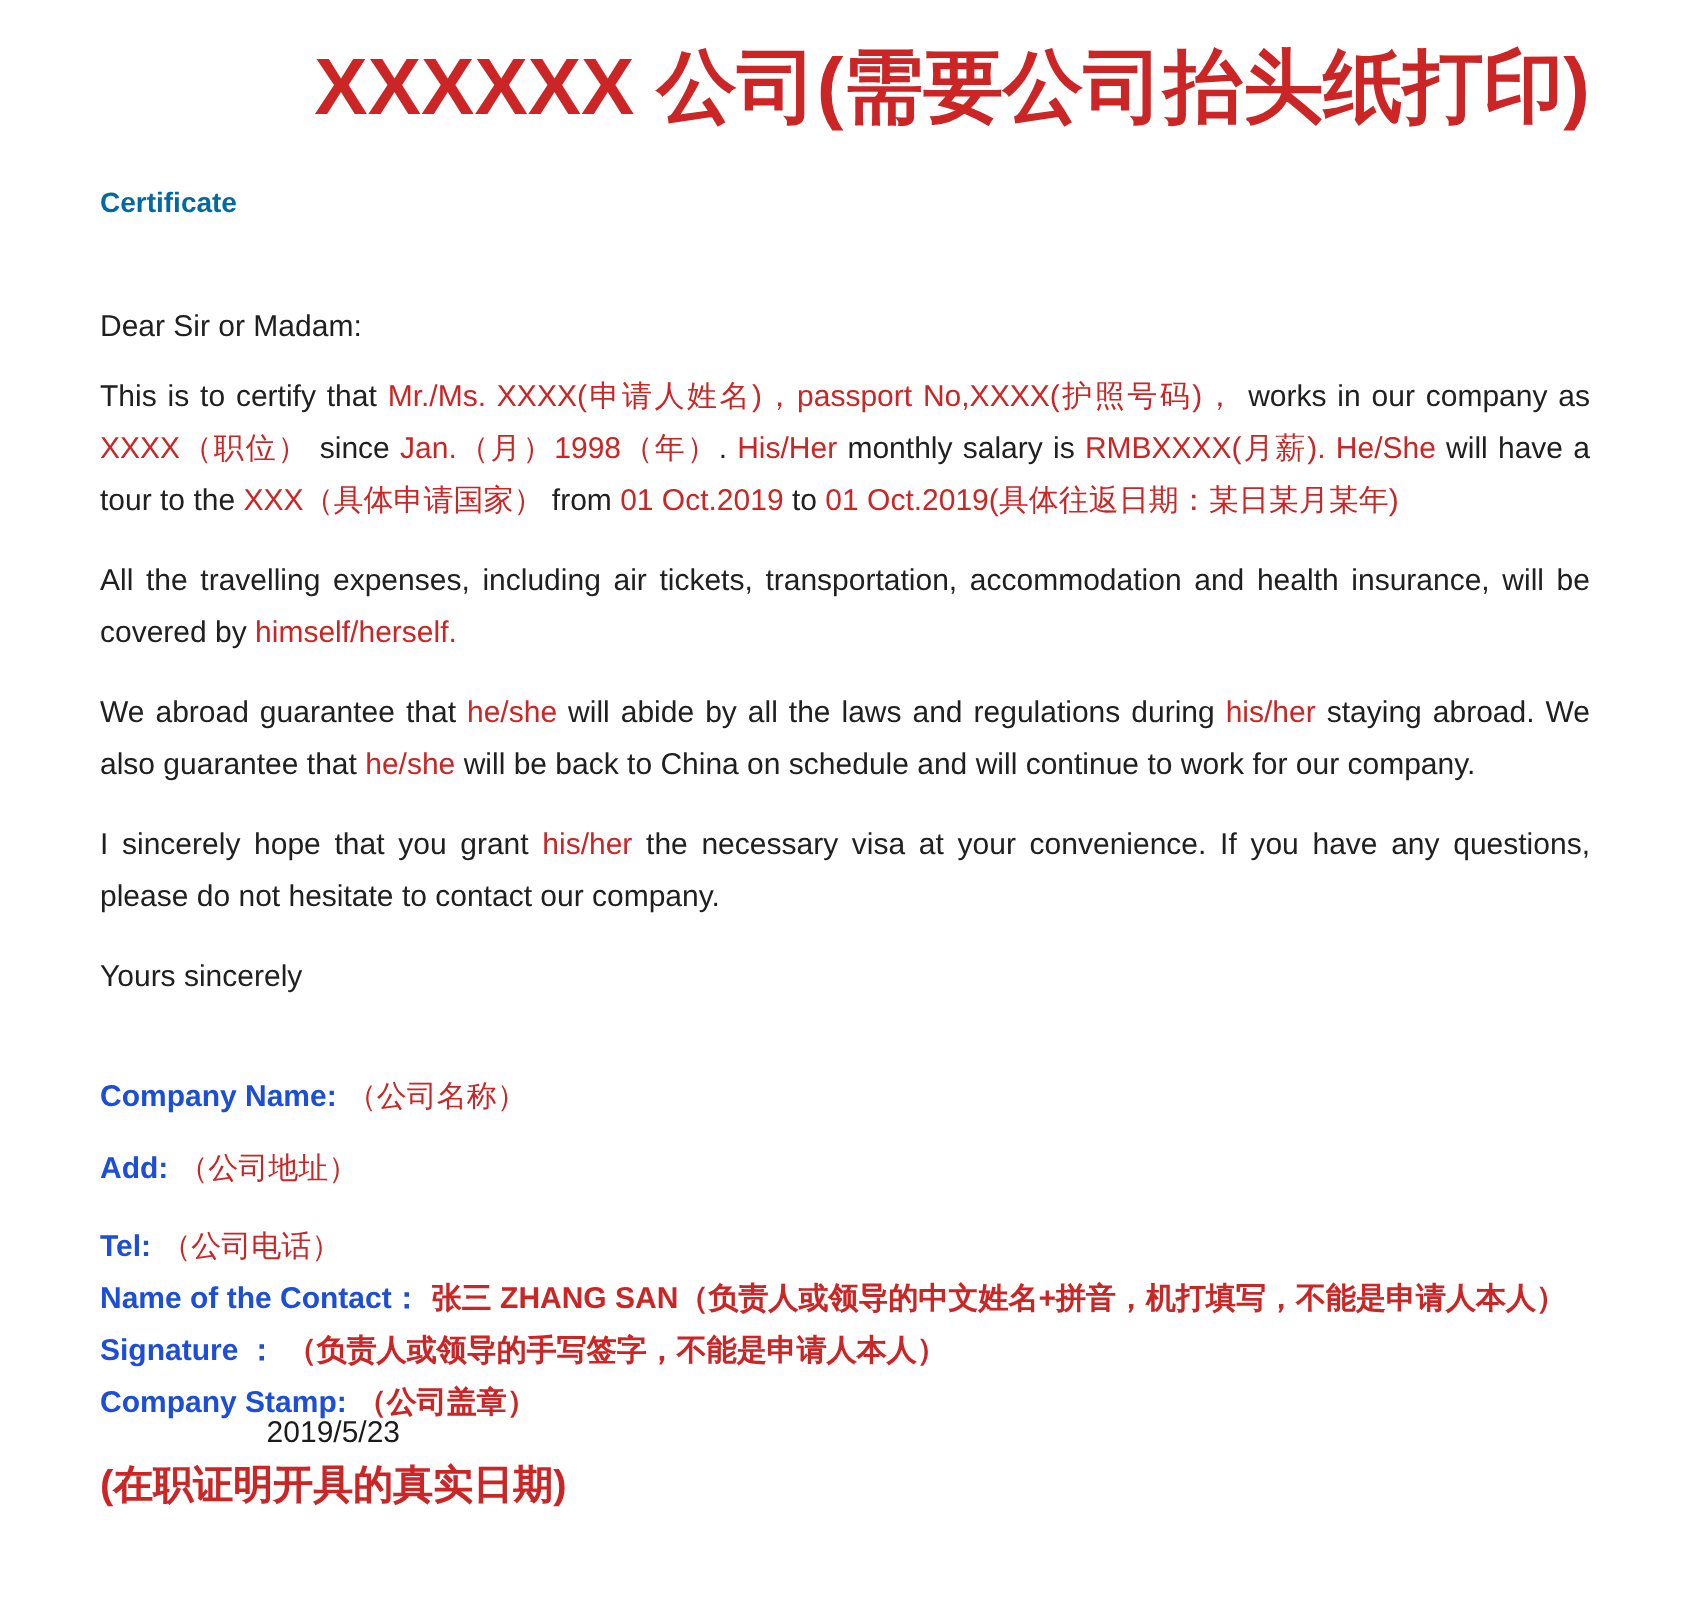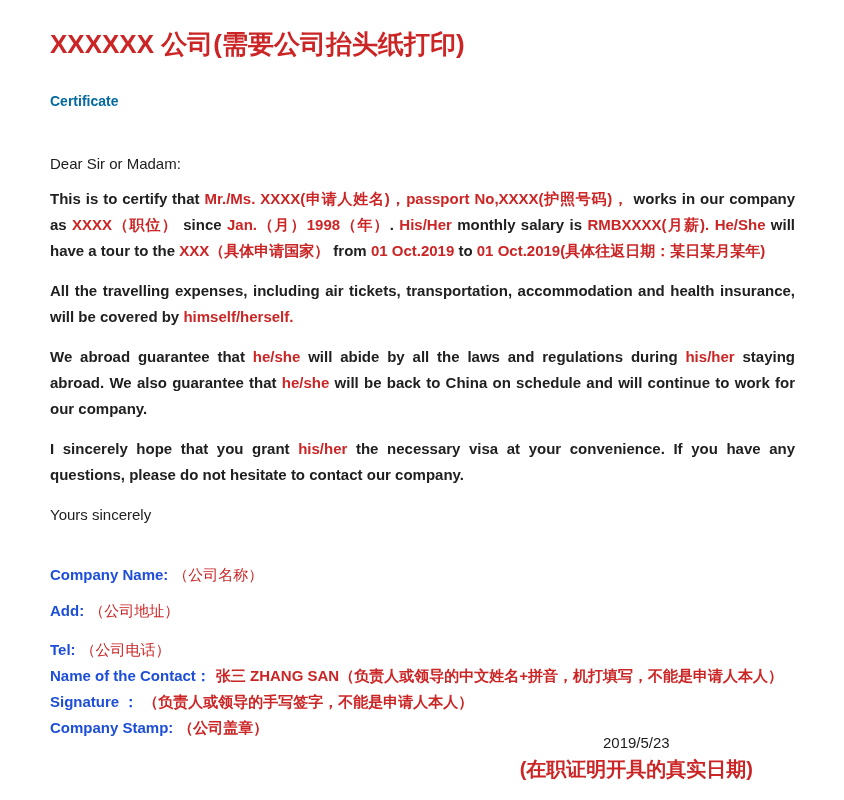--- a/index.html
+++ b/index.html
@@ -8,45 +8,44 @@
   }
   html,body{margin:0;padding:0;background:#ffffff;}
   body{
     width:844px;height:800px;overflow:hidden;
     font-family:"Liberation Sans","DejaVu Sans",sans-serif;
     color:var(--ink);
     -webkit-font-smoothing:antialiased;
   }
   .page{padding:26px 49px 0 50px;}
   .title{
-    margin:0;text-align:left;
-    font-size:26px;line-height:37px;font-weight:bold;color:var(--red);
+    margin:0;text-align:right;
+    font-size:40px;line-height:37px;font-weight:bold;color:var(--red);
   }
   .certificate{
     margin:26px 0 0;text-align:left;
     font-size:14px;line-height:24px;font-weight:bold;color:#0369a1;
   }
   .salutation{margin:38px 0 0;font-size:15px;line-height:26px;}
   .para{
     margin:9px 0 0;font-size:15px;line-height:26px;
     text-align:justify;
-    font-weight:bold;
   }
   .para + .para{margin-top:14px;}
   .signoff{margin:14px 0 0;font-size:15px;line-height:26px;}
   .red{color:var(--red);}
   .fields{margin-top:34px;}
   .field-row{margin:0;font-size:15px;line-height:26px;}
   .field-row:nth-child(1){margin-bottom:10px;}
   .field-row:nth-child(2){margin-bottom:13px;}
   .field-label{font-weight:bold;color:#1d4ed8;}
   .field-value{color:var(--red);margin-left:5px;}
   .field-value.bold{font-weight:bold;}
   .date-block{
-    margin-top:-10px;display:flex;justify-content:flex-end;padding-right:42px;
+    margin-top:-10px;display:flex;padding-right:42px;
   }
   .date-inner{text-align:center;}
   .date-line{font-size:15px;line-height:24px;color:#1b1b1b;}
   .date-note{font-size:20px;line-height:24px;font-weight:bold;color:var(--red);margin-top:2px;}
 </style>
 </head>
 <body>
 
 <div class="page">
 

